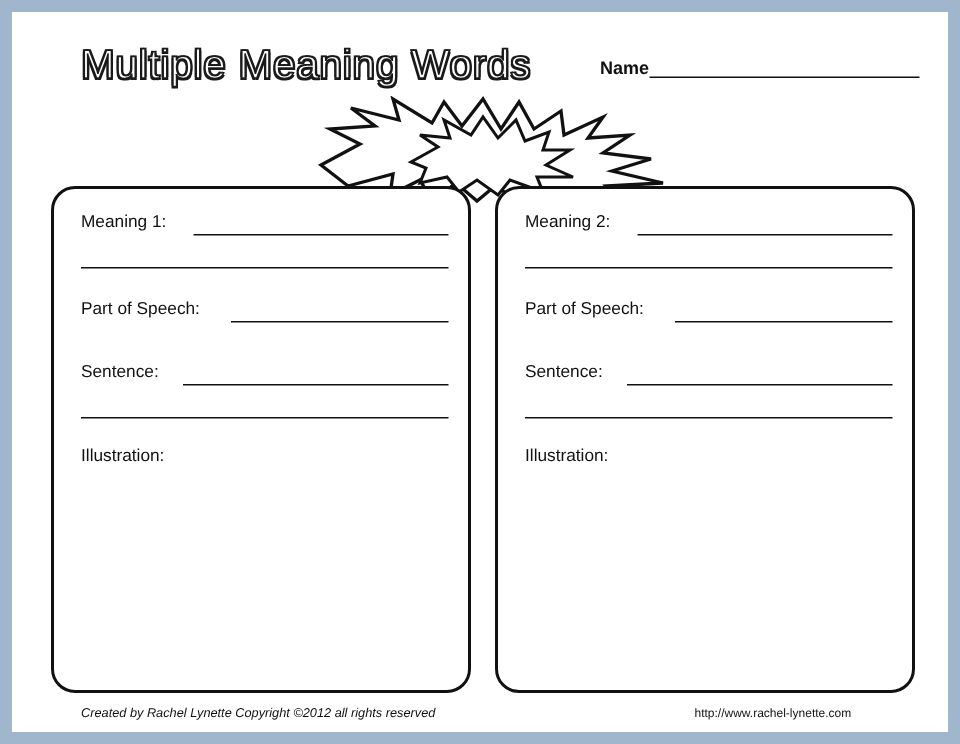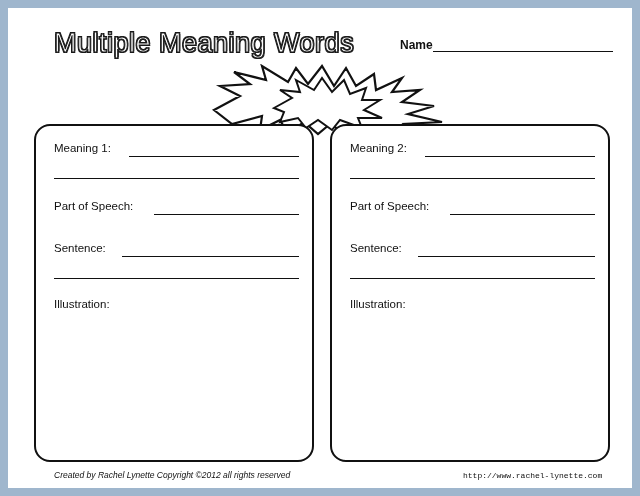--- a/index.html
+++ b/index.html
@@ -119,21 +119,20 @@
     font-size: 8.5px;
     color: #111;
     font-style: italic;
   }
   .footer-right {
     position: absolute;
     left: 455px;
     top: 463px;
     font-size: 8px;
     color: #111;
-    font-family: Liberation Mono, monospace;
   }
 </style>
 </head>
 <body>
 
 <div class="page">
   <div class="frame"></div>
   <div class="sheet">
 
     <div class="title">Multiple Meaning Words</div>

